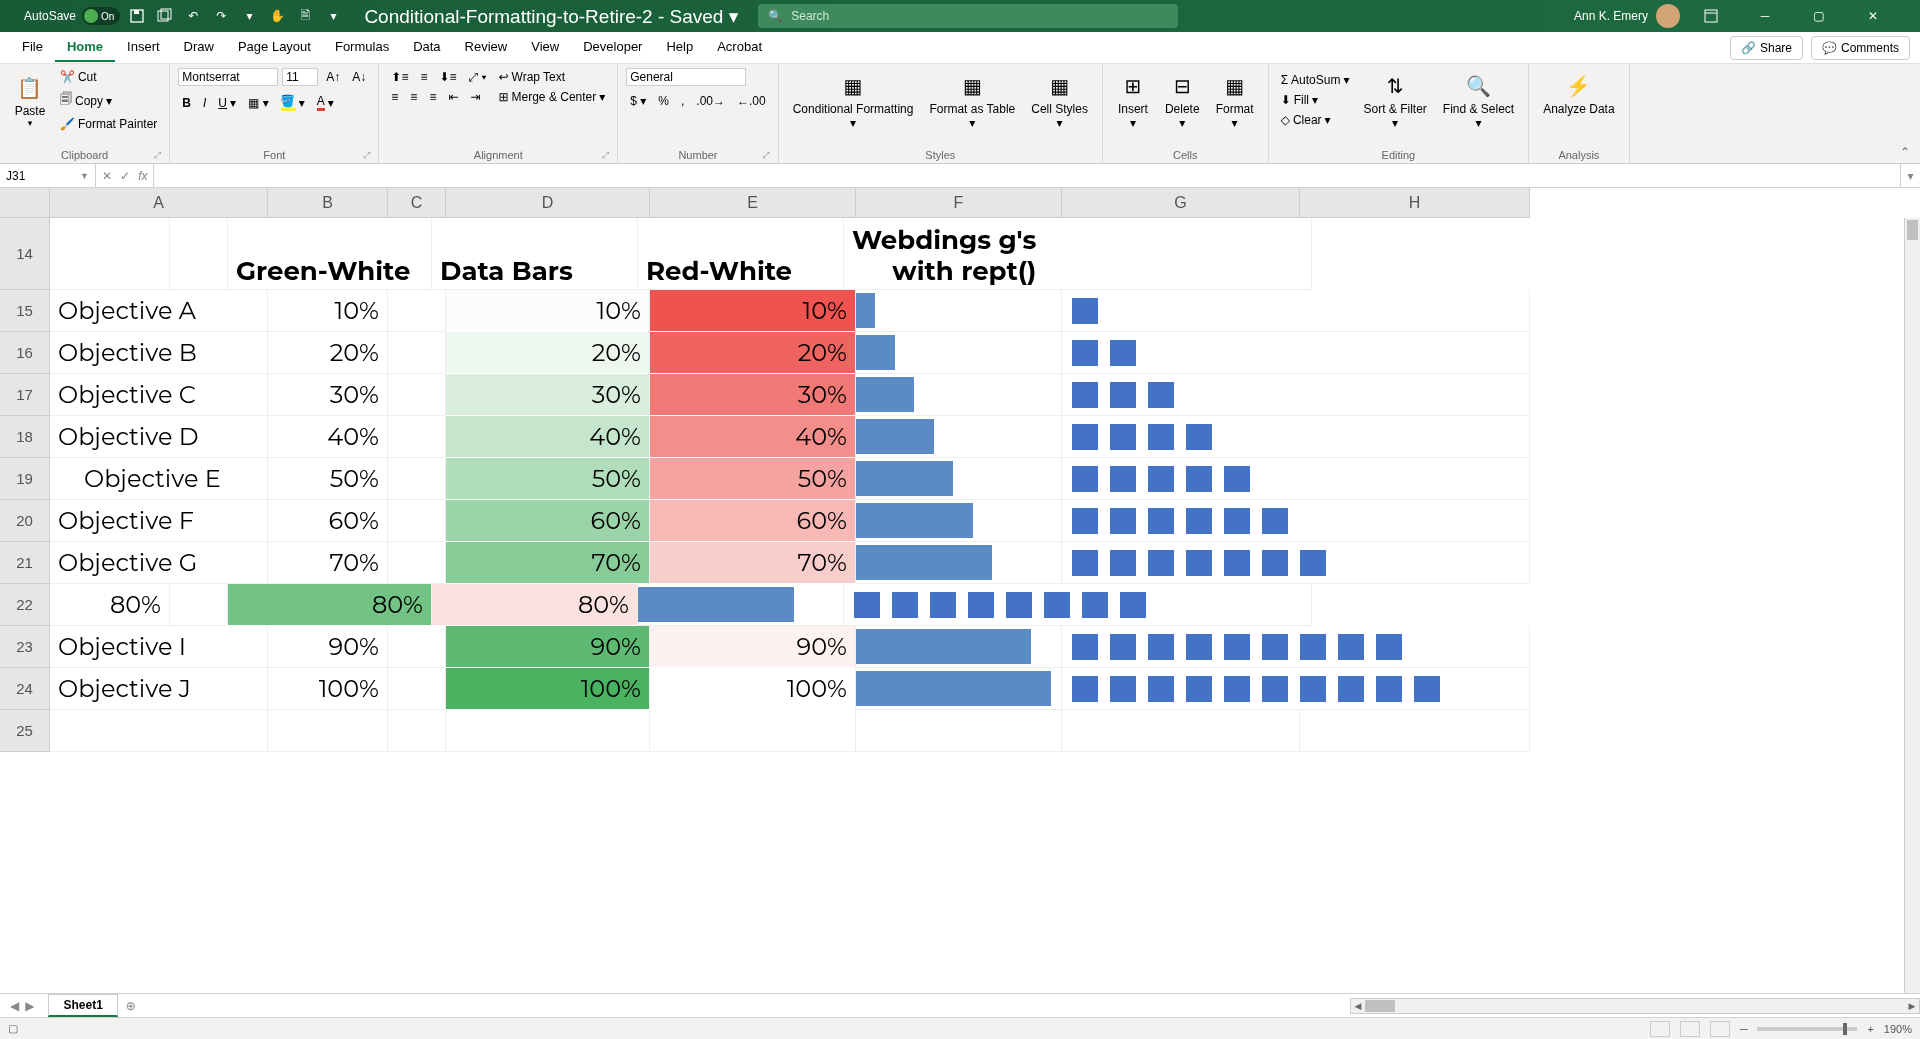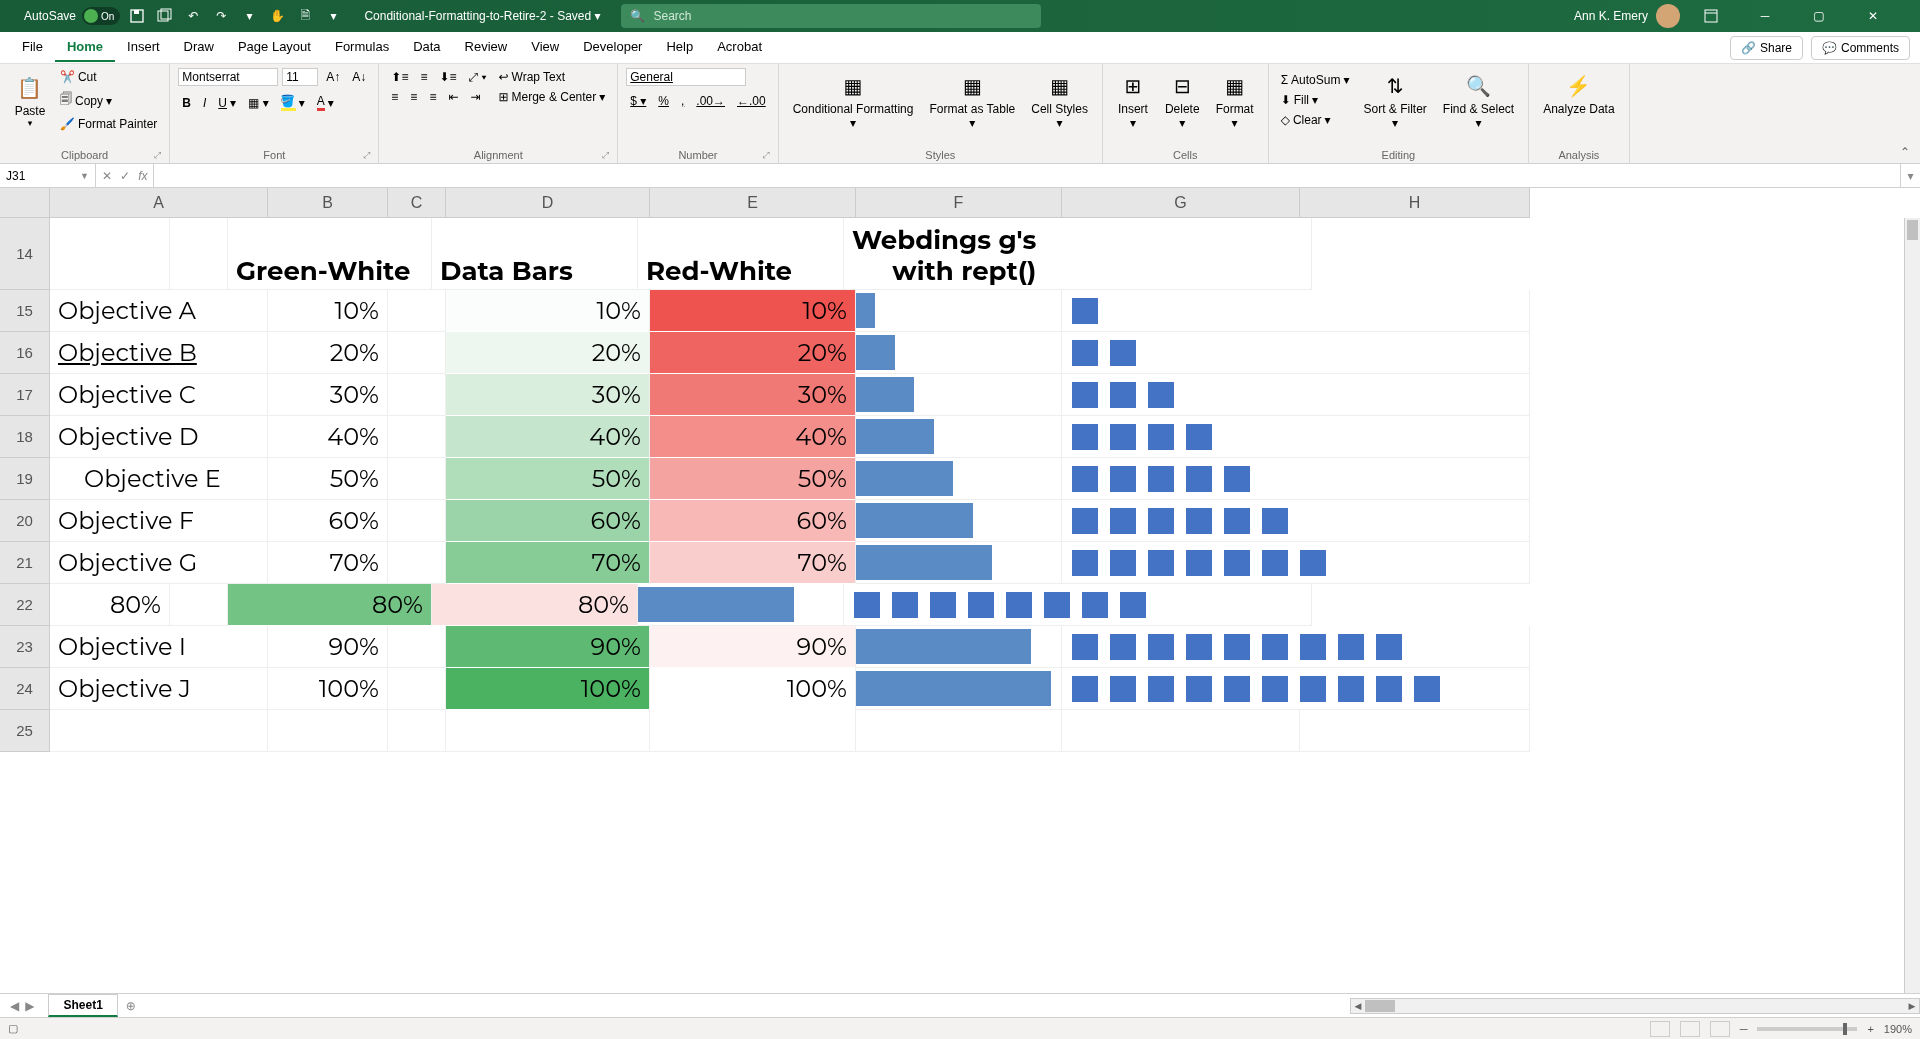--- a/index.html
+++ b/index.html
@@ -4,21 +4,21 @@
 <style>
 * { box-sizing: border-box; margin: 0; padding: 0; font-family: "Segoe UI", sans-serif; }
 body { background: #fff; width: 1920px; height: 1039px; overflow: hidden; display: flex; flex-direction: column; }
 
 
 .titlebar { height: 32px; background: linear-gradient(to right, #185c37, #1e6b41); display: flex; align-items: center; color: #fff; font-size: 12px; padding: 0 24px; }
 .titlebar .left { display: flex; align-items: center; gap: 6px; }
 .titlebar .autosave-toggle { background: #0f3d25; border-radius: 10px; padding: 2px 6px 2px 2px; display: flex; align-items: center; gap: 3px; font-size: 10px; }
 .titlebar .autosave-toggle .knob { width: 14px; height: 14px; background: #4caf50; border-radius: 50%; }
 .titlebar .qat-btn { width: 22px; height: 22px; display: flex; align-items: center; justify-content: center; color: #fff; }
-.titlebar .filename { margin-left: 20px; font-size: 12px; }
+.titlebar .filename { margin-left: 20px; font-size: 19px; }
 .titlebar .search { margin-left: 20px; background: #3d8a5d; border-radius: 4px; height: 24px; width: 420px; display: flex; align-items: center; padding: 0 10px; gap: 8px; color: #d0e8d8; }
 .titlebar .right { margin-left: auto; display: flex; align-items: center; gap: 8px; }
 .titlebar .win-btn { width: 46px; height: 32px; display: flex; align-items: center; justify-content: center; }
 .titlebar .avatar { width: 24px; height: 24px; border-radius: 50%; background: #d4a574; }
 
 
 .ribbon-tabs { height: 32px; background: #fff; display: flex; align-items: center; padding: 0 10px; border-bottom: 1px solid #e0e0e0; font-size: 13px; }
 .ribbon-tabs .tab { padding: 6px 12px; cursor: pointer; }
 .ribbon-tabs .tab.active { border-bottom: 2px solid #107c41; color: #107c41; font-weight: 600; }
 .ribbon-tabs .right-btns { margin-left: auto; display: flex; gap: 8px; }
@@ -229,21 +229,21 @@
             <span>↩</span> 
             <span>Wrap Text</span>
           </div>
         <div class="ribbon-btn"><span>⊞</span> <span>Merge &amp; Center</span> ▾</div>
       </div>
     </div>
     <div class="ribbon-group-label"><span>Alignment</span><span class="launcher">⤢</span></div>
   </div>
 
   <div class="ribbon-group">
-    <div class="ribbon-col" style="gap:6px;text-decoration:underline;">
+    <div class="ribbon-col" style="gap:6px;">
       <input class="num-fmt" value="General" style="">
       <div class="ribbon-row">
         <span class="ribbon-btn">$ ▾</span>
         <span class="ribbon-btn">%</span>
         <span class="ribbon-btn">,</span>
         <span class="ribbon-btn">.00→</span>
         <span class="ribbon-btn">←.00</span>
       </div>
     </div>
     <div class="ribbon-group-label"><span>Number</span><span class="launcher">⤢</span></div>
@@ -339,21 +339,21 @@
           <div class="databar-fill" style="width:9.5%;"></div>
         </div>
         <div class="cell" style="width:468px;height:42px;padding:0 4px;">
           <div class="webdings-squares">
             <div class="sq"></div>
           </div>
         </div>
       </div>
       <div style="display:flex;">
         <div class="row-h" style="height:42px">16</div>
-        <div class="cell" style="width:218px;height:42px;font-size:24px;text-decoration:underline;">Objective B</div>
+        <div class="cell" style="width:218px;height:42px;font-size:24px;">Objective B</div>
         <div class="cell pct" style="width:120px;height:42px;font-size:24px;">20%</div>
         <div class="cell" style="width:58px;height:42px"></div>
         <div class="cell green-scale" style="width:204px;height:42px;background:#edf6ef;font-size:24px;border-bottom:1px solid #fff;">20%</div>
         <div class="cell red-scale" style="width:206px;height:42px;background:#ef6460;font-size:24px;border-bottom:1px solid #fff;">20%</div>
         <div class="cell" style="width:206px;height:42px;padding:0;">
           <div class="databar-fill" style="width:19%;"></div>
         </div>
         <div class="cell" style="width:468px;height:42px;padding:0 4px;">
           <div class="webdings-squares">
             <div class="sq"></div>

